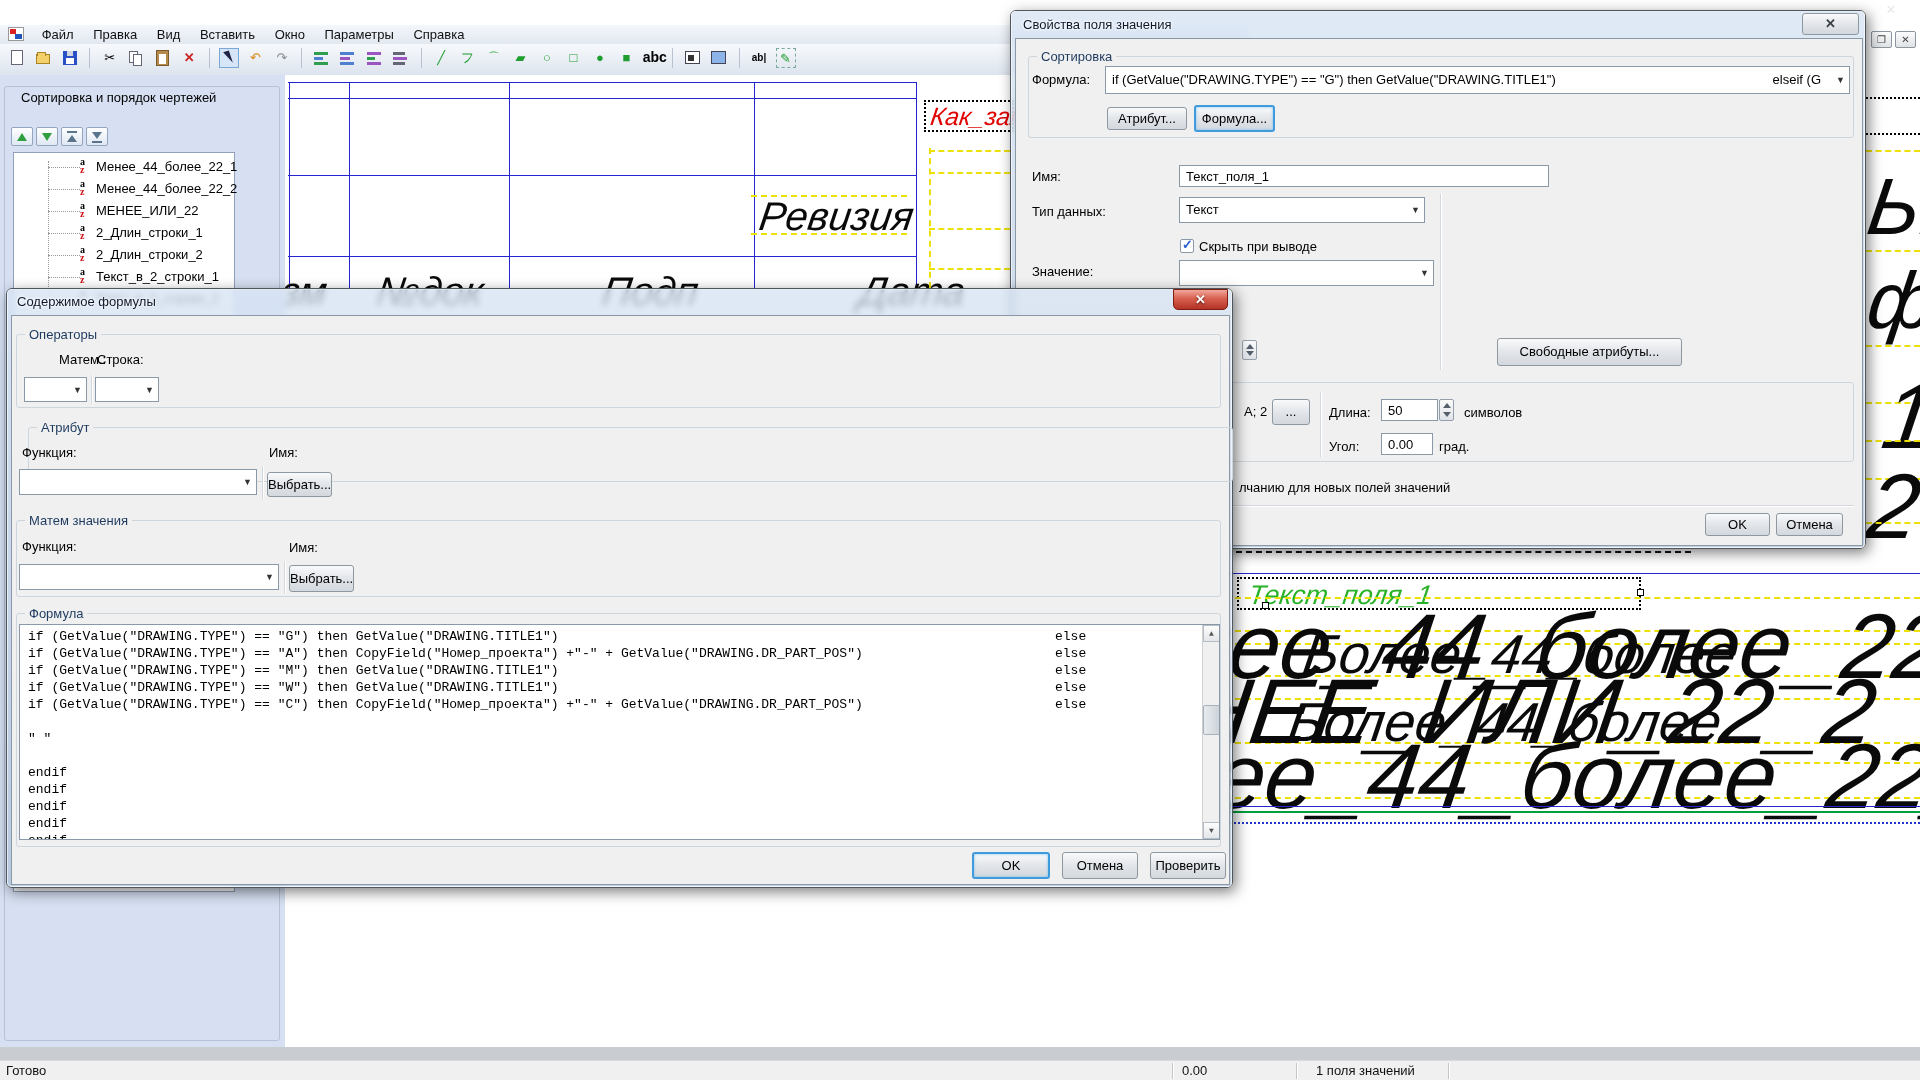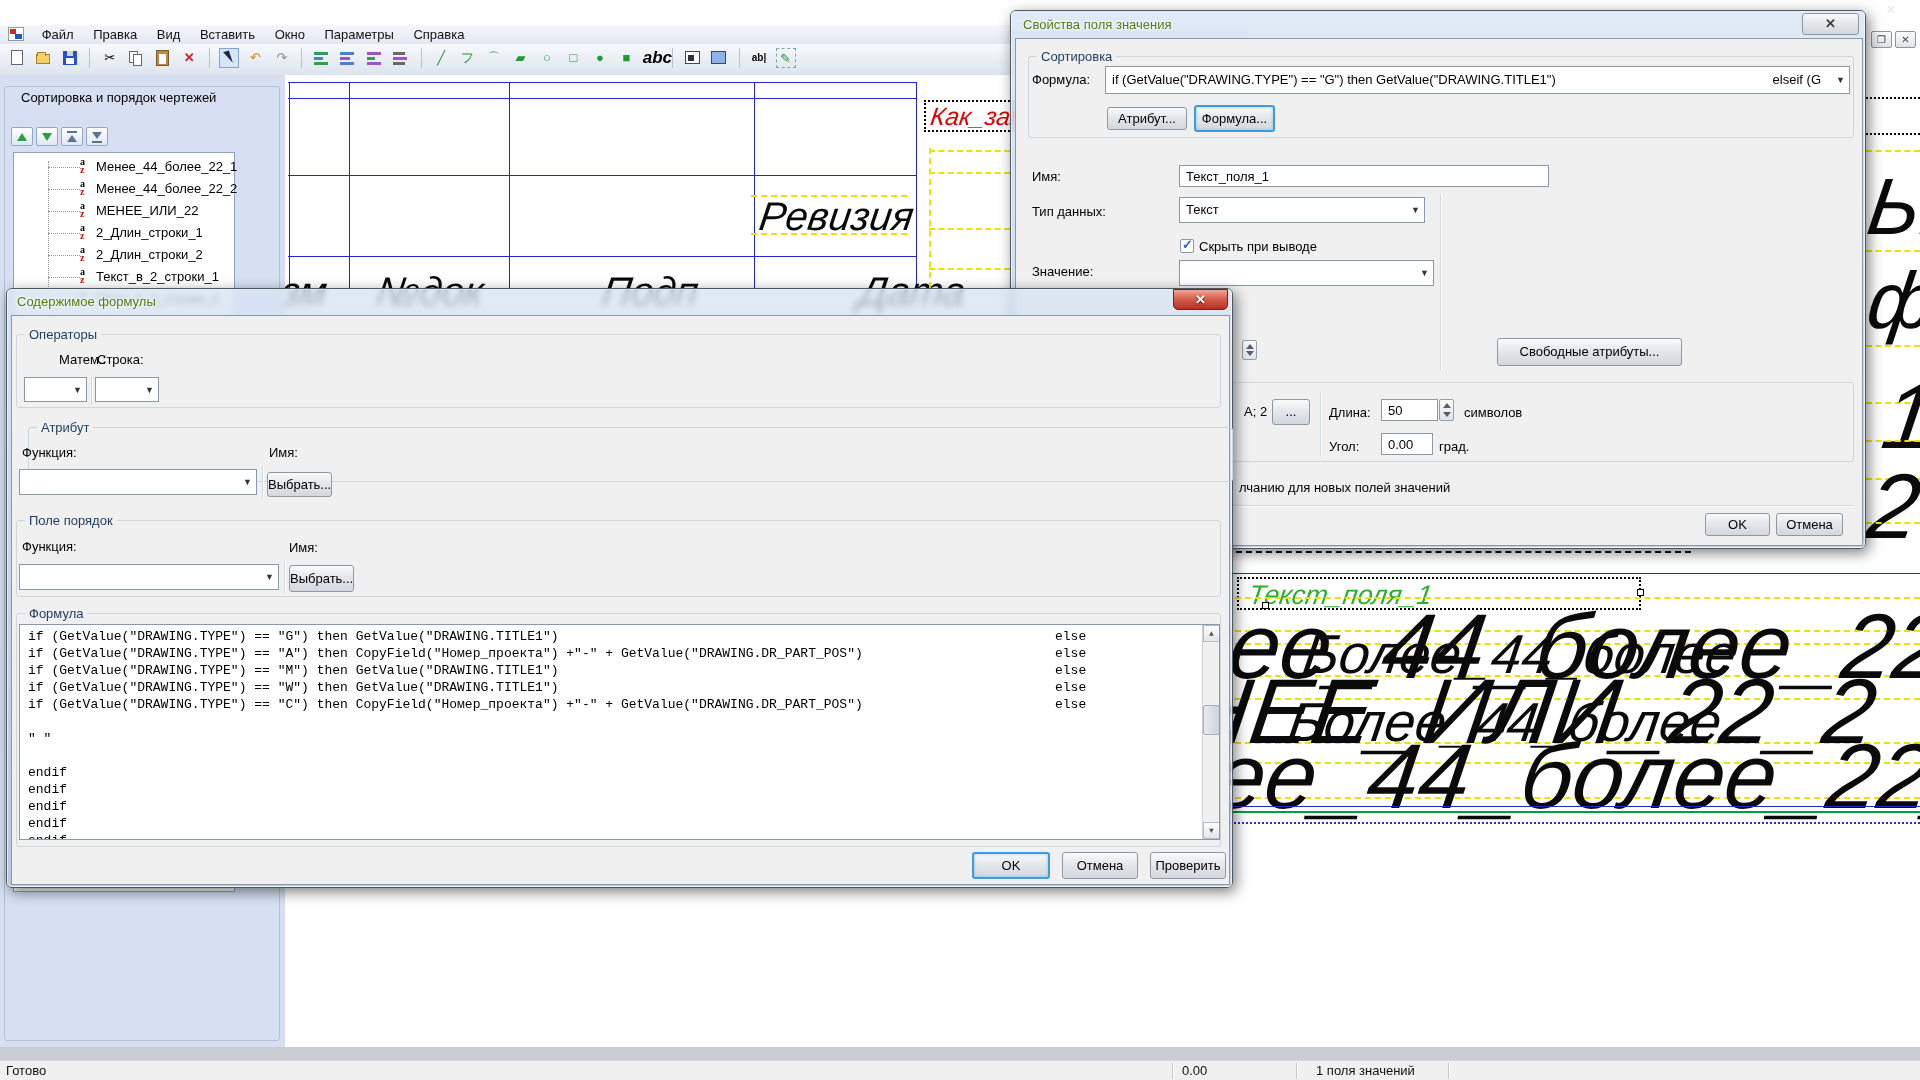--- a/index.html
+++ b/index.html
@@ -71,21 +71,21 @@
 .cad { position:absolute; font-style:italic; white-space:nowrap; transform:skewX(-8deg); transform-origin:left bottom; color:#0a0a0a; line-height:1; }
 .dotrect { position:absolute; border:2px dotted #000; }
 .bdot { position:absolute; border-top:2px dotted #2233cc; height:0; }
 .bdash { position:absolute; border-top:2px dashed #111; height:0; }
 .gline { position:absolute; height:2px; background:#00a03c; }
 .handle { position:absolute; width:7px; height:7px; background:#fff; border:1px solid #000; }
 
 
 .dlg { position:absolute; border:1px solid #4e565e; border-radius:6px; box-shadow:3px 4px 14px rgba(0,0,0,.5); }
 .dlg .glass { position:absolute; inset:0; border-radius:5px; background:linear-gradient(rgba(215,228,244,.78),rgba(176,195,218,.78)); backdrop-filter:blur(3px); border:1px solid rgba(255,255,255,.6); }
-.dlg .dtitle { position:absolute; left:12px; top:6px; font-size:13px; color:#4d7c0f; text-shadow:0 0 3px #fff,0 0 3px #fff; white-space:nowrap; z-index:3; }
+.dlg .dtitle { position:absolute; left:12px; top:6px; font-size:13px; color:#0f172a; text-shadow:0 0 3px #fff,0 0 3px #fff; white-space:nowrap; z-index:3; }
 .dlg .dbody { position:absolute; background:#f0f0f0; border:1px solid #8b98a6; z-index:2; }
 .grp { position:absolute; border:1px solid #cdd5dd; border-radius:3px; }
 .grp > .glabel { position:absolute; left:8px; top:-8px; background:#f0f0f0; padding:0 4px; font-size:13px; color:#1d3a5f; white-space:nowrap; }
 .flabel { position:absolute; font-size:13px; color:#000; white-space:nowrap; }
 .field { position:absolute; background:#fff; border:1px solid #8a99a8; font-size:13px; color:#000; }
 .field .val { position:absolute; left:6px; top:3px; white-space:nowrap; }
 .combo .dd { position:absolute; right:4px; top:50%; transform:translateY(-52%); font-size:9px; color:#333; }
 .btn { position:absolute; background:linear-gradient(#f9fafb,#e4e7eb 45%,#d3d8de); border:1px solid #8e98a0; border-radius:3px; font-size:13px; color:#000; text-align:center; }
 .btn.focus { border:2px solid #3f9bdc; box-shadow:0 0 3px #7ec4ef inset; }
 .chk { position:absolute; width:14px; height:14px; background:#fff; border:1px solid #8a99a8; border-radius:2px; }
@@ -166,21 +166,21 @@
       </span>
     <span class="tsep"></span>
     <span class="ticon grn">╱</span>
     <span class="ticon grn">フ</span>
     <span class="ticon grn">⌒</span>
     <span class="ticon grn">▰</span>
     <span class="ticon grn">○</span>
     <span class="ticon grn">□</span>
     <span class="ticon grn">●</span>
     <span class="ticon grn">■</span>
-    <span class="ticon" style="font-weight:bold;font-size:17px;font-style:italic;">abc</span>
+    <span class="ticon" style="font-weight:bold;font-size:14px;">abc</span>
     <span class="tsep"></span>
     <span class="ticon"><span style="position:absolute;left:2px;top:3px;width:15px;height:13px;border:1px solid #445;background:#fff;"></span><span style="position:absolute;left:5px;top:7px;width:6px;height:6px;background:#333;"></span></span>
     <span class="ticon"><span style="position:absolute;left:2px;top:3px;width:15px;height:13px;border:1px solid #445;background:#8db4e8;"></span></span>
     <span class="tsep"></span>
     <span class="ticon" style="font-size:10px;font-weight:bold;"><span>ab</span>|</span>
     <span class="ticon" style="border:1px dashed #7a9;color:#1f9d2f;">✎</span>
   </div>
 
   <div class="abs" id="mdi-strip">
     <div class="mdi-btn" style="left:621px;">❐</div>
@@ -433,21 +433,21 @@
       </div>
       <div class="flabel" style="left:10px;top:129px;">Функция:</div>
       <div class="flabel" style="left:257px;top:129px;">Имя:</div>
       <div class="field combo" style="left:7px;top:153px;width:238px;height:26px;">
           <span class="dd">▼</span>
         </div>
       <div class="vsep" style="left:250px;top:150px;height:33px;"></div>
       <div class="btn" style="left:255px;top:156px;width:65px;height:25px;line-height:23px;">Выбрать...</div>
 
       <div class="grp" style="left:4px;top:204px;width:1205px;height:77px;">
-        <span class="glabel">Поле порядок</span>
+        <span class="glabel">Матем значения</span>
       </div>
       <div class="flabel" style="left:10px;top:223px;">Функция:</div>
       <div class="flabel" style="left:277px;top:224px;">Имя:</div>
       <div class="field combo" style="left:7px;top:248px;width:260px;height:26px;">
           <span class="dd">▼</span>
         </div>
       <div class="vsep" style="left:272px;top:245px;height:33px;"></div>
       <div class="btn" style="left:277px;top:249px;width:65px;height:27px;line-height:25px;">Выбрать...</div>
 
       <div class="grp" style="left:4px;top:297px;width:1205px;height:234px;">

